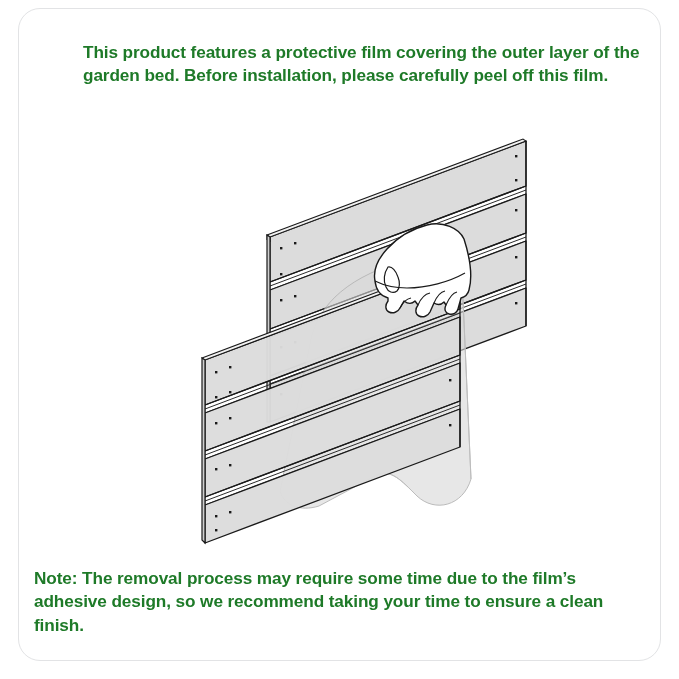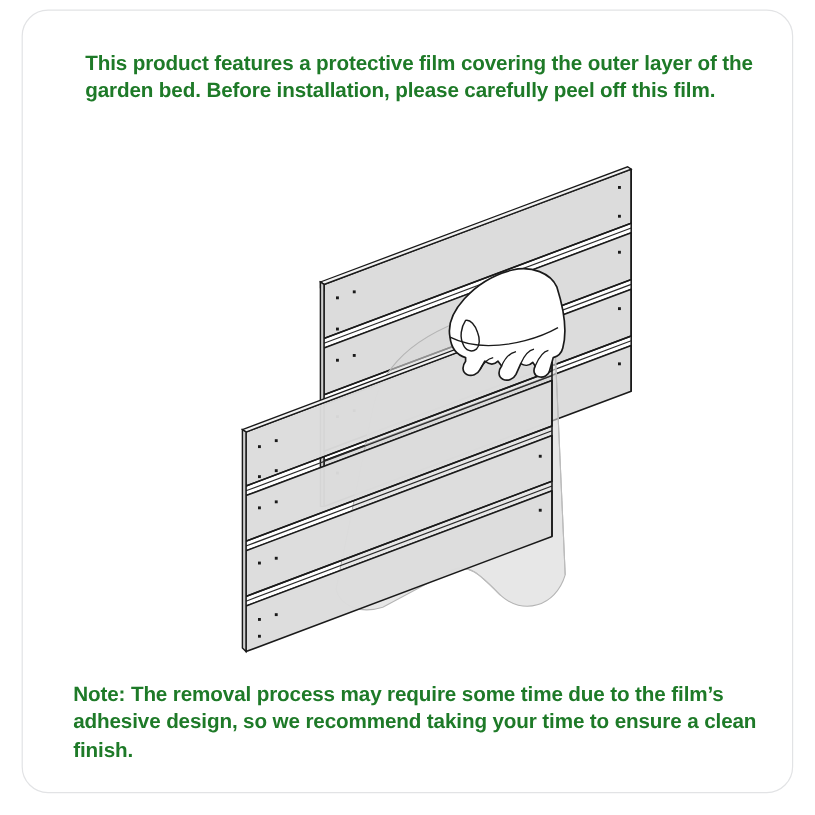--- a/index.html
+++ b/index.html
@@ -30,27 +30,27 @@
     position: absolute;
     color: #1e7a28;
     font-weight: bold;
     font-size: 17.2px;
     line-height: 23.4px;
     letter-spacing: -0.1px;
     white-space: pre-wrap;
   }
 
   #intro-text {
-    left: 52px;
+    left: 64px;
     top: 32px;
     width: 564px;
   }
 
   #footer-note-text {
-    left: 42px;
+    left: 15px;
     top: 558px;
     width: 580px;
   }
 
   #illustration {
     position: absolute;
     left: 0;
     top: 0;
     width: 679px;
     height: 679px;

